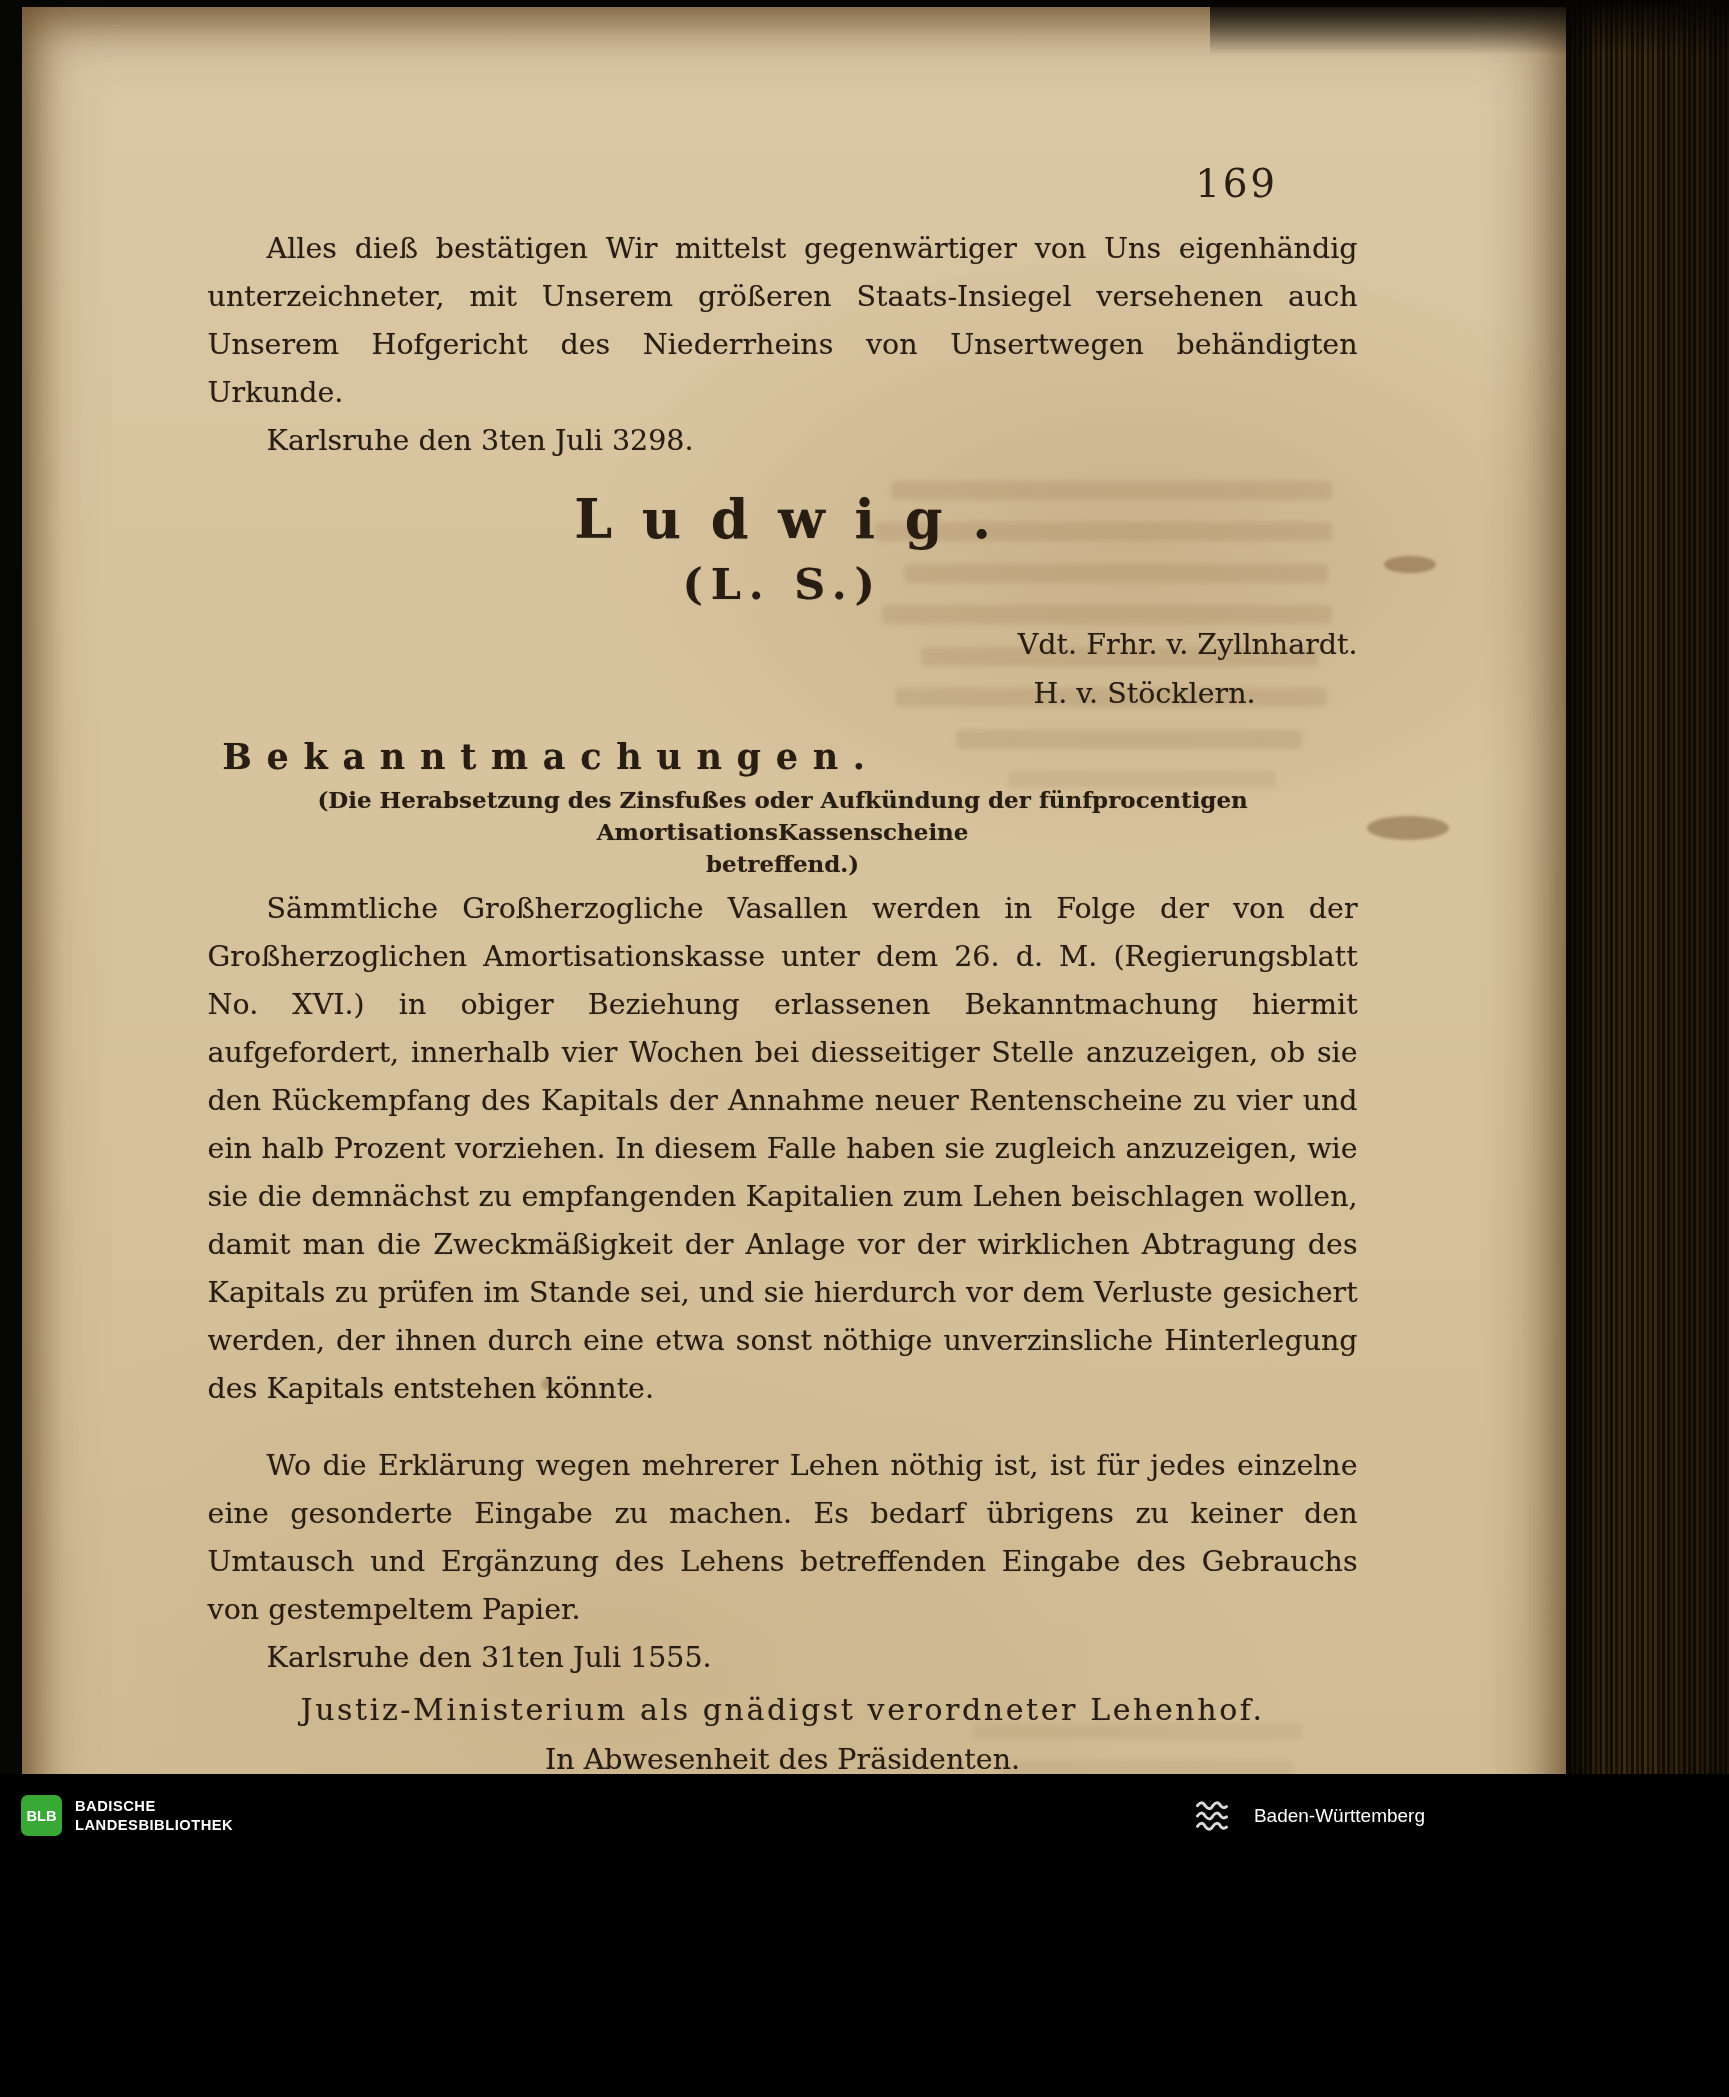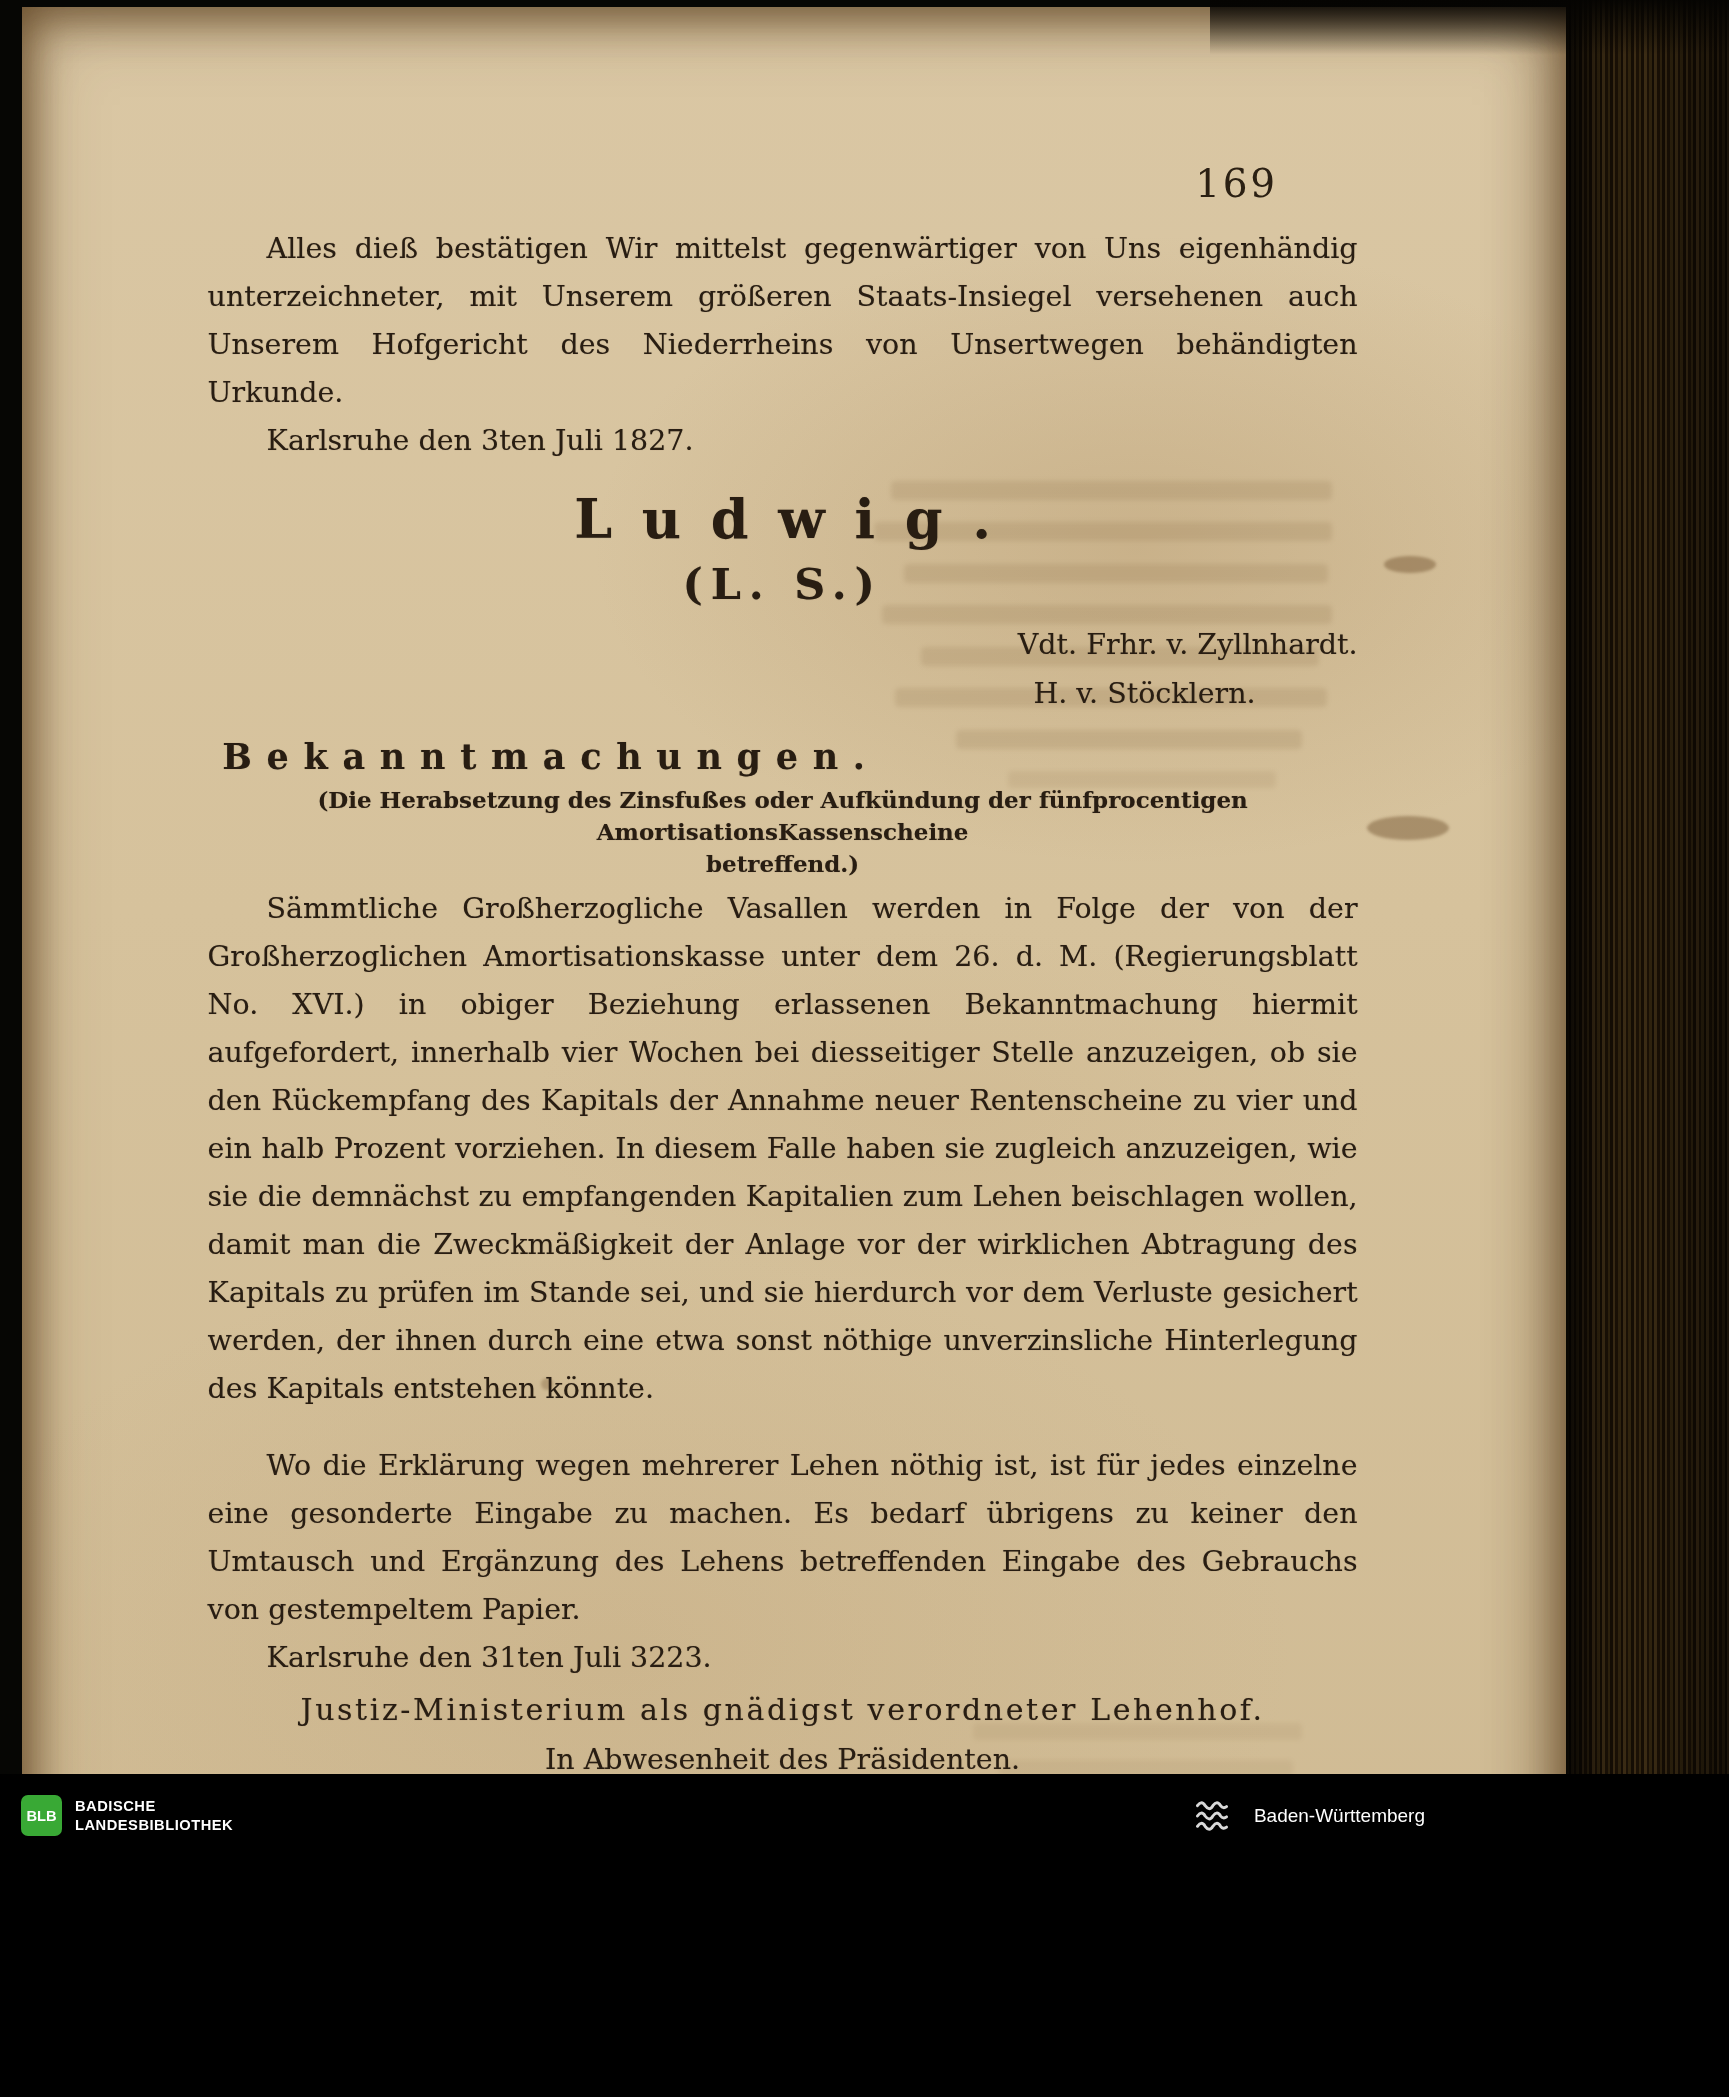--- a/index.html
+++ b/index.html
@@ -121,42 +121,42 @@
     <div class="stain" style="left:1345px; top:809px; width:82px; height:24px;"></div>
     <div class="stain" style="left:1362px; top:549px; width:52px; height:17.3px;"></div>
     <div class="stain" style="left:519px; top:1371px; width:12px; height:12px; opacity:0.7;"></div>
     <div class="stain" style="left:363px; top:1833px; width:8.6px; height:8.6px; opacity:0.6;"></div>
 
     <div class="content">
 
 
       <p class="indent">Alles dieß bestätigen Wir mittelst gegenwärtiger von Uns eigenhändig unterzeichneter, mit Unserem größeren Staats-Insiegel versehenen auch Unserem Hofgericht des Niederrheins von Unsertwegen behändigten Urkunde.</p>
 
-      <p class="dateline">Karlsruhe den 3ten Juli 1827.</p>
+      <p class="dateline">Karlsruhe den 3ten Juli 3298.</p>
 
       <p class="sig-large">Ludwig.</p>
 
       <p class="seal">(L. S.)</p>
 
       <p class="countersig">Vdt. Frhr. v. Zyllnhardt.</p>
 
       <div class="order-block">
         <p>H. v. Stöcklern.</p>
       </div>
 
       <p class="heading">Bekanntmachungen.</p>
 
       <p class="subheading">(Die Herabsetzung des Zinsfußes oder Aufkündung der fünfprocentigen AmortisationsKassenscheine</p>
       <p class="subheading">betreffend.)</p>
 
       <p class="indent body-para">Sämmtliche Großherzogliche Vasallen werden in Folge der von der Großherzoglichen Amortisationskasse unter dem 26. d. M. (Regierungsblatt No. XVI.) in obiger Beziehung erlassenen Bekanntmachung hiermit aufgefordert, innerhalb vier Wochen bei diesseitiger Stelle anzuzeigen, ob sie den Rückempfang des Kapitals der Annahme neuer Rentenscheine zu vier und ein halb Prozent vorziehen. In diesem Falle haben sie zugleich anzuzeigen, wie sie die demnächst zu empfangenden Kapitalien zum Lehen beischlagen wollen, damit man die Zweckmäßigkeit der Anlage vor der wirklichen Abtragung des Kapitals zu prüfen im Stande sei, und sie hierdurch vor dem Verluste gesichert werden, der ihnen durch eine etwa sonst nöthige unverzinsliche Hinterlegung des Kapitals entstehen könnte.</p>
 
       <p class="indent gap-top">Wo die Erklärung wegen mehrerer Lehen nöthig ist, ist für jedes einzelne eine gesonderte Eingabe zu machen. Es bedarf übrigens zu keiner den Umtausch und Ergänzung des Lehens betreffenden Eingabe des Gebrauchs von gestempeltem Papier.</p>
 
-      <p class="dateline">Karlsruhe den 31ten Juli 3223.</p>
+      <p class="dateline">Karlsruhe den 31ten Juli 1555.</p>
 
       <p class="ministry">Justiz-Ministerium als gnädigst verordneter Lehenhof.</p>
 
       <p class="center-line">In Abwesenheit des Präsidenten.</p>
 
       <p class="center-line">Müller.</p>
 
       <p class="right-sig">Vdt. Baurittel.</p>
 
     </div>

